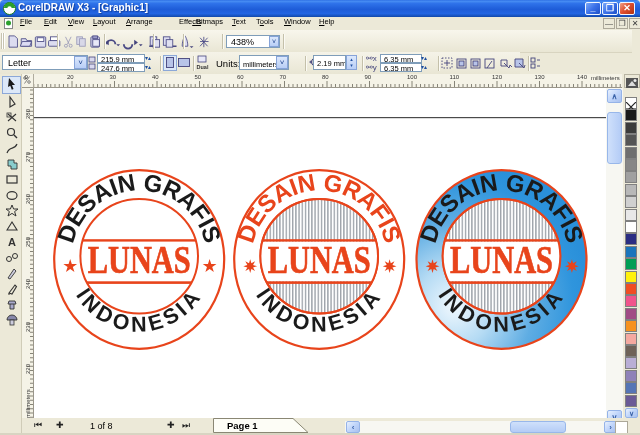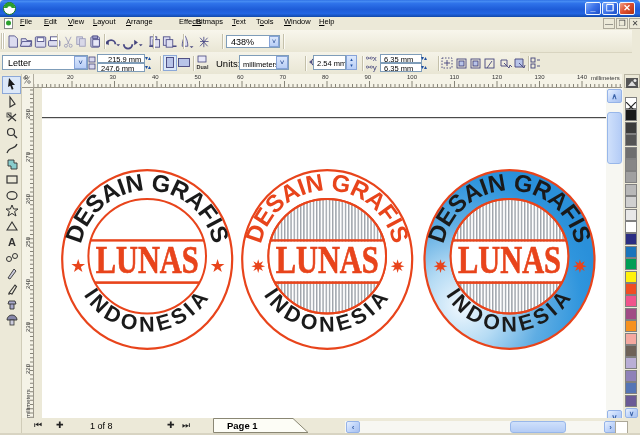--- a/index.html
+++ b/index.html
@@ -30,21 +30,21 @@
       text-align:center;}
   
   #hruler{left:34px;top:74px;width:588px;height:14px;background:#f5f3e7;border-bottom:1px solid #9a968a;box-sizing:border-box;}
   #vruler{left:22px;top:88px;width:12px;height:330px;background:#f5f3e7;border-right:1px solid #9a968a;box-sizing:border-box;}
   #corner{left:22px;top:74px;width:12px;height:14px;background:#f5f3e7;border-bottom:1px solid #9a968a;border-right:1px solid #b0ac9e;box-sizing:border-box;font-size:8px;color:#555;}
   .rnum{position:absolute;font-size:6px;color:#333;}
   
   #toolbox{left:0;top:74px;width:22px;height:361px;background:#ece9d8;border-right:1px solid #d0ccb8;box-sizing:border-box;}
   .tool{position:absolute;left:3px;width:17px;height:15px;text-align:center;}
   
-  #canvas{left:34px;top:88px;width:572px;height:330px;background:#fff;margin-left:8px;}
+  #canvas{left:34px;top:88px;width:572px;height:330px;background:#fff;}
   
   #vscroll{left:606px;top:88px;width:17px;height:334px;background:#f7f7f2;}
   #palette{left:623px;top:88px;width:17px;height:347px;background:#ece9d8;}
   .sbtn{background:linear-gradient(135deg,#e7f0fe 0%,#c0d5fa 50%,#a8c0ee 100%);border:1px solid #95b3e8;border-radius:2px;box-sizing:border-box;
         color:#3a62a8;text-align:center;font-weight:bold;}
   .sw{position:absolute;left:2px;width:12px;height:12px;border:1px solid #808080;box-sizing:border-box;}
   
   #bottombar{left:34px;top:418px;width:606px;height:15px;background:#ece9d8;font-size:10px;}
   #pagetab{position:absolute;left:179px;top:0px;width:98px;height:15px;}
   #hscroll{position:absolute;left:311px;top:3px;width:268px;height:12px;background:#f7f7f2;}
@@ -52,20 +52,21 @@
 </style>
 </head>
 <body>
 
 <div id="titlebar" class="abs">
   <svg class="abs" style="left:3px;top:2px" width="13" height="13" viewBox="0 0 13 13">
     <circle cx="6.5" cy="6.5" r="6" fill="#fff" stroke="#1a7a1a" stroke-width="1"></circle>
     <path d="M1 6 A5.5 5.5 0 0 1 12 6 Z" fill="#2ca02c"></path>
     <circle cx="6.5" cy="6.5" r="2.2" fill="#fff"></circle>
   </svg>
+  <div id="titletext" class="abs">CorelDRAW X3 - [Graphic1]</div>
   <div class="tbtn blue abs" style="left:585px">_</div>
   <div class="tbtn blue abs" style="left:602px">❐</div>
   <div class="tbtn red abs" style="left:619px">✕</div>
 </div>
 
 <div id="menubar" class="abs">
   <svg class="abs" style="left:4px;top:1px" width="10" height="11" viewBox="0 0 10 11">
     <rect x="0.5" y="0.5" width="8" height="10" fill="#fff" stroke="#888"></rect>
     <circle cx="4.5" cy="5" r="2.5" fill="#2ca02c"></circle>
   </svg>
@@ -149,21 +150,21 @@
   <div class="abs sep" style="left:283px;top:4px;height:15px"></div>
 </div>
 
 <div id="propbar" class="abs">
   <div class="abs field" style="left:2px;top:3px;width:86px;height:15px;padding:2px 0 0 5px">Letter</div>
   <div class="abs dd" style="left:74px;top:4px;width:13px;height:13px;font-size:8px;line-height:12px">˅</div>
   <svg class="abs" style="left:88px;top:4px" width="9" height="15" viewBox="0 0 9 15">
     <rect x="1" y="1" width="6" height="5" fill="#d8d8ee" stroke="#44447c" stroke-width="0.8"></rect>
     <rect x="1" y="8" width="6" height="5" fill="#d8d8ee" stroke="#44447c" stroke-width="0.8"></rect>
   </svg>
-  <div class="abs field" style="left:97px;top:2px;width:48px;height:9px;font-size:7.5px;padding-left:10px">215.9 mm</div>
+  <div class="abs field" style="left:97px;top:2px;width:48px;height:9px;font-size:7.5px;padding-left:3px">215.9 mm</div>
   <div class="abs field" style="left:97px;top:11px;width:48px;height:9px;font-size:7.5px;padding-left:3px">247.6 mm</div>
   <div class="abs" style="left:145px;top:2px;width:12px;height:9px;font-size:6px;color:#2050a0">▾▴</div>
   <div class="abs" style="left:145px;top:11px;width:12px;height:9px;font-size:6px;color:#2050a0">▾▴</div>
   <div class="abs sep" style="left:160px;top:4px;height:15px"></div>
   <div class="abs" style="left:163px;top:3px;width:14px;height:16px;border:1px solid #8ca8d8;box-sizing:border-box;background:#dce8f8"></div>
   <svg class="abs" style="left:165px;top:5px" width="10" height="12" viewBox="0 0 10 12">
       <rect x="1.5" y="0.5" width="7" height="10" fill="#b8c4e8" stroke="#44447c" stroke-width="0.9"></rect>
     </svg>
   <svg class="abs" style="left:178px;top:5px" width="13" height="12" viewBox="0 0 13 12">
       <rect x="0.5" y="1.5" width="11" height="8" fill="#b8c4e8" stroke="#44447c" stroke-width="0.9"></rect>
@@ -171,21 +172,21 @@
   <div class="abs sep" style="left:193px;top:4px;height:15px"></div>
   <svg class="abs" style="left:196px;top:3px" width="13" height="16" viewBox="0 0 13 16">
     <rect x="2" y="1" width="8" height="6" fill="#e8e8f8" stroke="#44447c" stroke-width="0.8"></rect>
     <text x="0.5" y="13.5" font-size="5.5" fill="#333" font-weight="bold">Dual</text>
   </svg>
   <div class="abs" style="left:216px;top:6px;font-size:9.5px">Units:</div>
   <div class="abs field" style="left:239px;top:3px;width:50px;height:15px;padding:4px 0 0 3px;font-size:7.5px;">millimeters</div>
   <div class="abs dd" style="left:276px;top:4px;width:12px;height:13px;font-size:8px;line-height:12px">˅</div>
   <div class="abs sep" style="left:305px;top:4px;height:15px"></div>
   <div class="abs ticon" style="left:309px;top:4px;font-size:11px;color:#44447c">✥</div>
-  <div class="abs field" style="left:313px;top:3px;width:33px;height:15px;font-size:7.5px;padding:3px 0 0 3px">2.54 mm</div>
+  <div class="abs field" style="left:313px;top:3px;width:33px;height:15px;font-size:7.5px;padding:3px 0 0 3px">2.19 mm</div>
   <div class="abs" style="left:346px;top:3px;width:11px;height:15px;border:1px solid #86a3d8;background:linear-gradient(180deg,#dce8fc,#b8cef6);box-sizing:border-box;font-size:5px;line-height:6px;text-align:center;color:#2050a0">▴<br>▾</div>
   <div class="abs sep" style="left:362px;top:4px;height:15px"></div>
   <div class="abs" style="left:366px;top:2px;font-size:8px;color:#44447c">⚯x</div>
   <div class="abs" style="left:366px;top:11px;font-size:8px;color:#44447c">⚯y</div>
   <div class="abs field" style="left:380px;top:2px;width:42px;height:9px;font-size:7.5px;padding-left:3px">6.35 mm</div>
   <div class="abs field" style="left:380px;top:11px;width:42px;height:9px;font-size:7.5px;padding-left:3px">6.35 mm</div>
   <div class="abs" style="left:421px;top:2px;width:12px;height:9px;font-size:6px;color:#2050a0">▾▴</div>
   <div class="abs" style="left:421px;top:11px;width:12px;height:9px;font-size:6px;color:#2050a0">▾▴</div>
   <div class="abs sep" style="left:438px;top:4px;height:15px"></div>
   <svg class="abs" style="left:441px;top:4px" width="100" height="15" viewBox="0 0 100 15">

